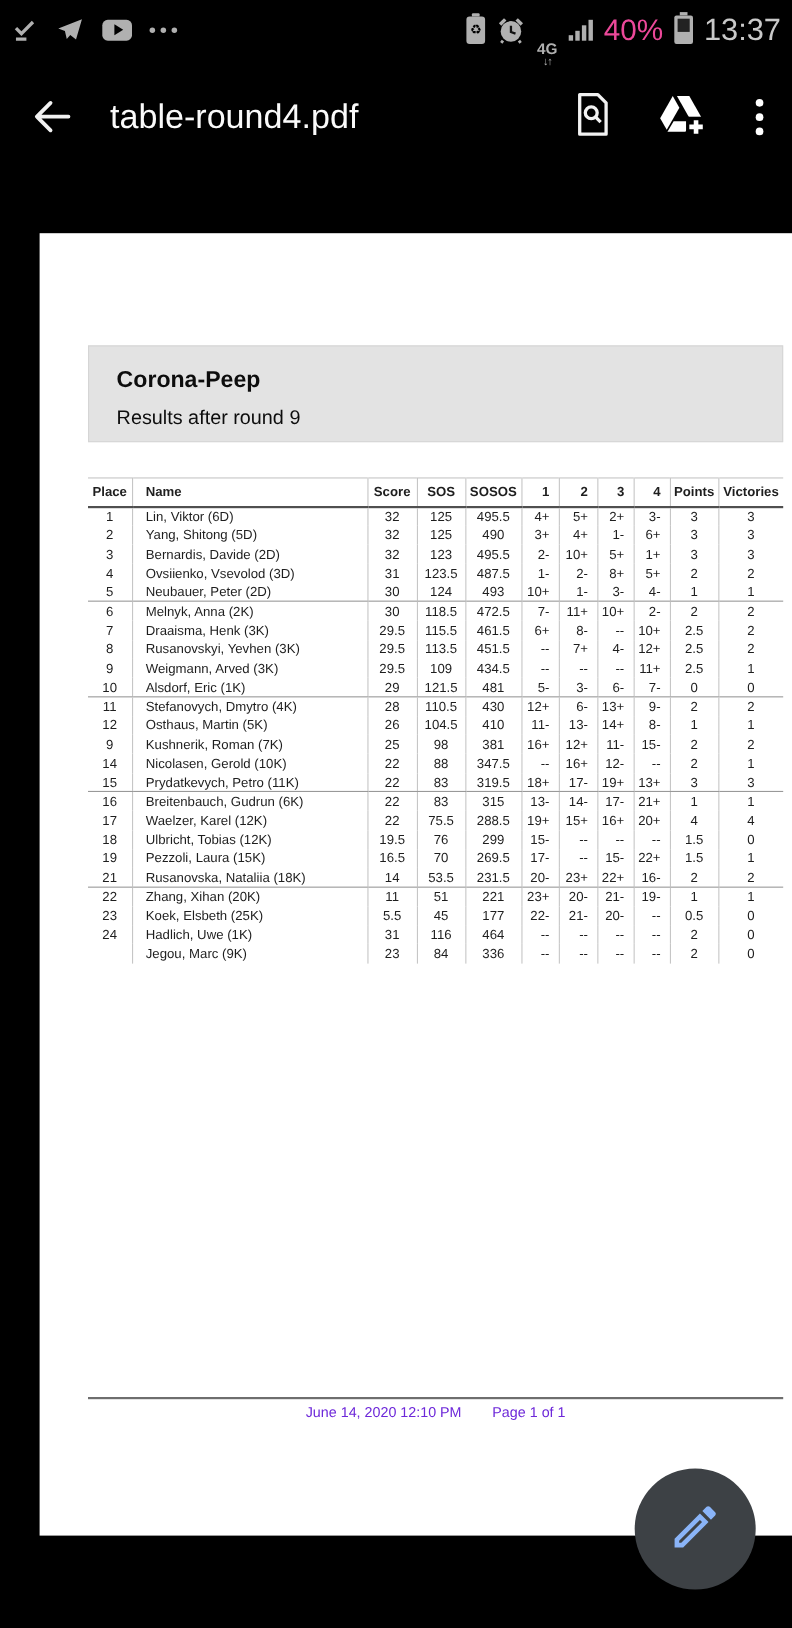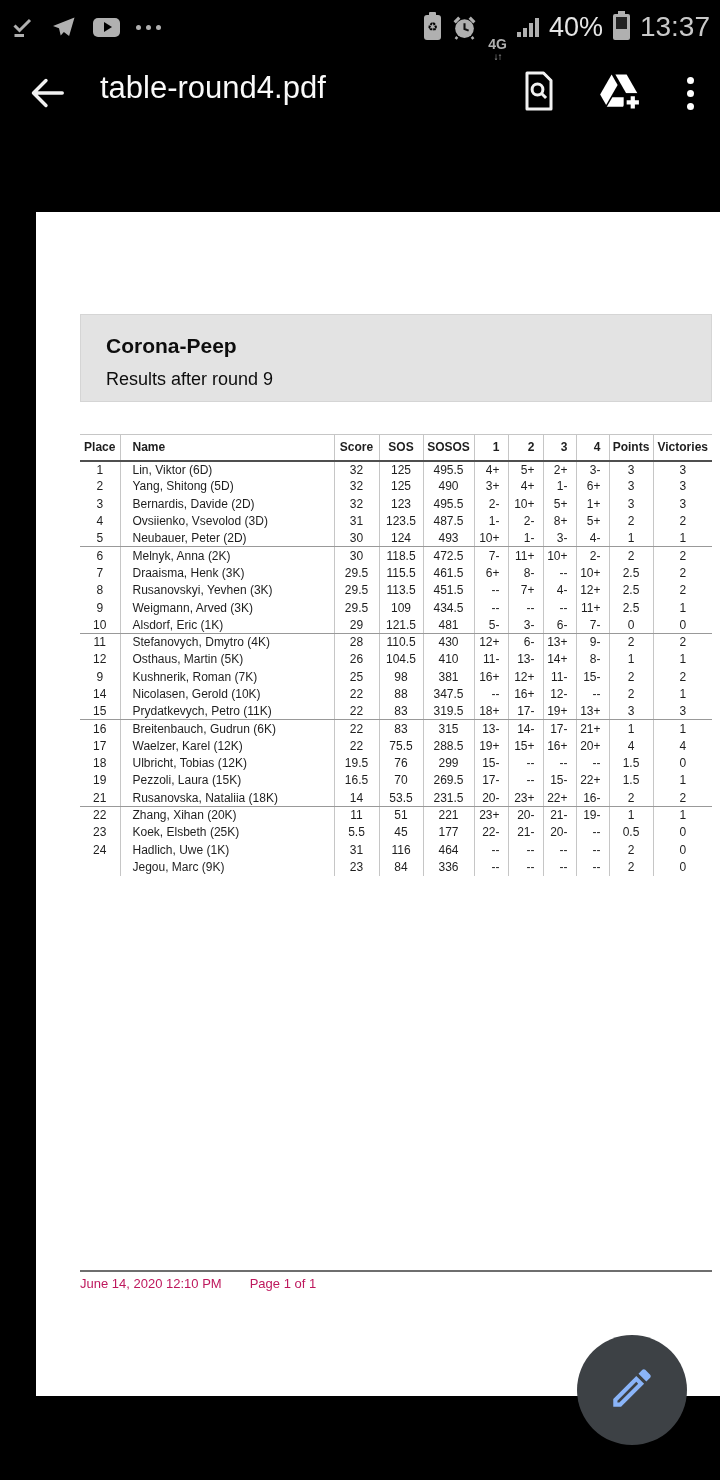--- a/index.html
+++ b/index.html
@@ -27,30 +27,30 @@
 
   .net-4g { display:flex; flex-direction:column; align-items:center; line-height:1; color:#b0b0b0;margin-top:44px; }
   .net-4g .g { font-size:14px; font-weight:bold; }
   .net-4g .arr { font-size:10px; letter-spacing:-1px; margin-top:1px; }
 
   .sig-bars { display:flex; align-items:flex-end; gap:2px; height:20px; }
   .sig-bars i { width:4px; background:#b0b0b0; }
   .sig-bars i:nth-child(1){height:5px;} .sig-bars i:nth-child(2){height:9px;}
   .sig-bars i:nth-child(3){height:14px;} .sig-bars i:nth-child(4){height:19px;}
 
-  .sb-text { font-size:27px; color:#e5e5e5; }
+  .sb-text { font-size:27px; color:#ec4899; }
   .sb-time { font-size:28px; color:#c9c9c9; }
 
   .batt-main { position:relative; width:17px; height:26px; background:#b0b0b0; border-radius:2px; }
   .batt-main::before { content:""; position:absolute; top:-3px; left:5px; width:7px; height:3px; background:#b0b0b0; }
   .batt-main .empty { position:absolute; top:3px; left:3px; right:3px; height:12px; background:#222; }
 
   
   .app-bar { position:absolute; top:70px; left:0; right:0; height:72px;
-    display:flex; align-items:flex-start; padding:0 22px; }
+    display:flex; align-items:center; padding:0 22px; }
   .back-btn { display:flex; align-items:center; }
   .app-title { flex:1; margin-left:32px; font-size:31px; color:#fafafa; white-space:nowrap; overflow:hidden; }
   .app-actions { display:flex; align-items:center; gap:40px; }
   .ov-dots { display:flex; flex-direction:column; gap:6px; padding:4px; }
   .ov-dots i { width:7px; height:7px; border-radius:50%; background:#fff; }
 
   
   .pdf-page { position:absolute; top:212px; left:0; width:720px; height:1184px; background:#fff;margin-left:36px; }
 
   .doc-header { position:absolute; left:44px; top:102px; width:632px; height:88px;
@@ -72,21 +72,21 @@
   .results-table th:nth-child(6), .results-table td:nth-child(6),
   .results-table th:nth-child(7), .results-table td:nth-child(7),
   .results-table th:nth-child(8), .results-table td:nth-child(8),
   .results-table th:nth-child(9), .results-table td:nth-child(9) { text-align:right; padding-right:8px; }
   .results-table th:nth-child(10), .results-table td:nth-child(10),
   .results-table th:nth-child(11), .results-table td:nth-child(11) { text-align:center; }
   .results-table tbody tr:nth-child(5n) td { border-bottom:1px solid #999; }
 
   .doc-footer { position:absolute; left:44px; top:1058px; width:632px;
     border-top:2px solid #6e6e6e; padding-top:4px;
-    display:flex; justify-content:flex-start; font-size:13px; color:#be185d;gap:28px; }
+    display:flex; justify-content:center; font-size:13px; color:#6d28d9;gap:28px; }
 
   
   .fab { position:absolute; left:577px; top:1335px; width:110px; height:110px;
     border-radius:50%; background:#3d4145; display:flex; align-items:center; justify-content:center; }
 </style>
 </head>
 <body>
 
 <div class="screen">
 

